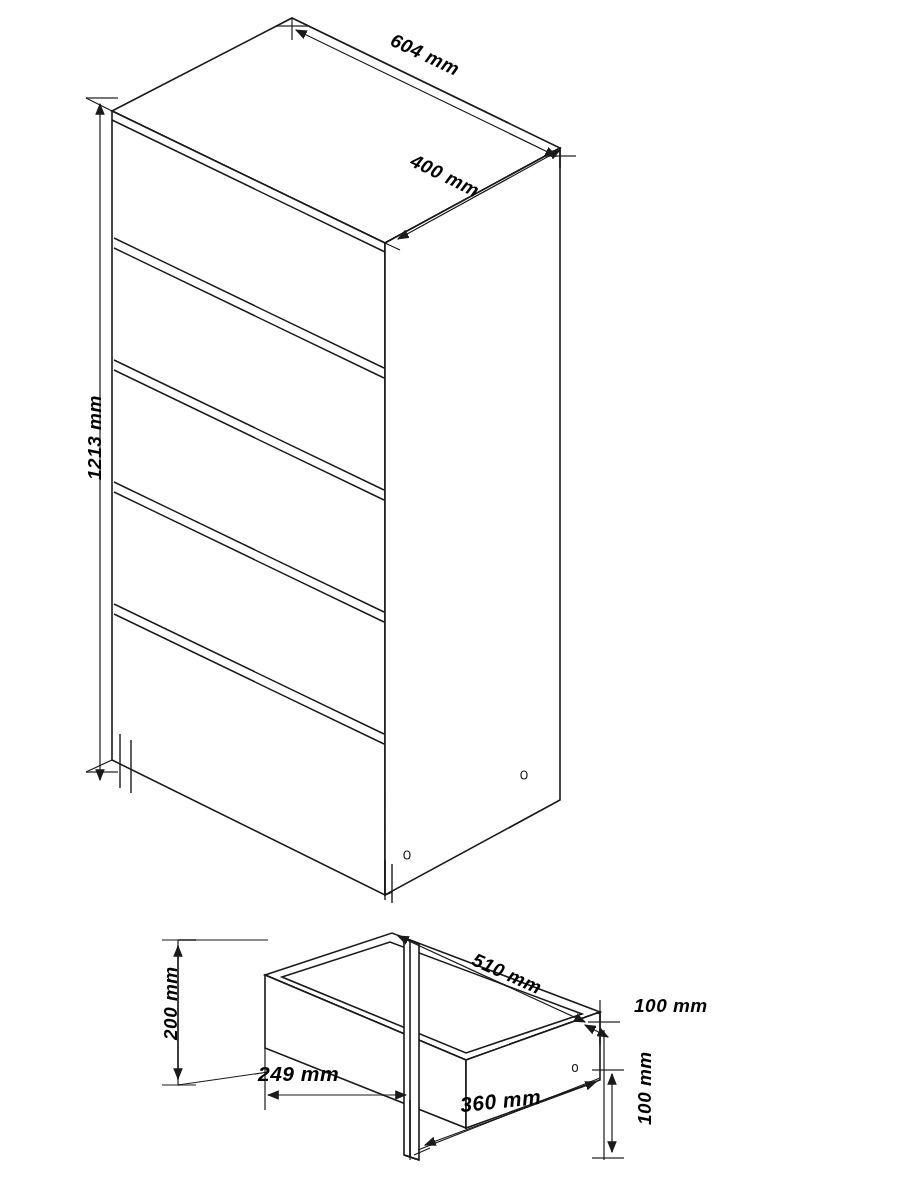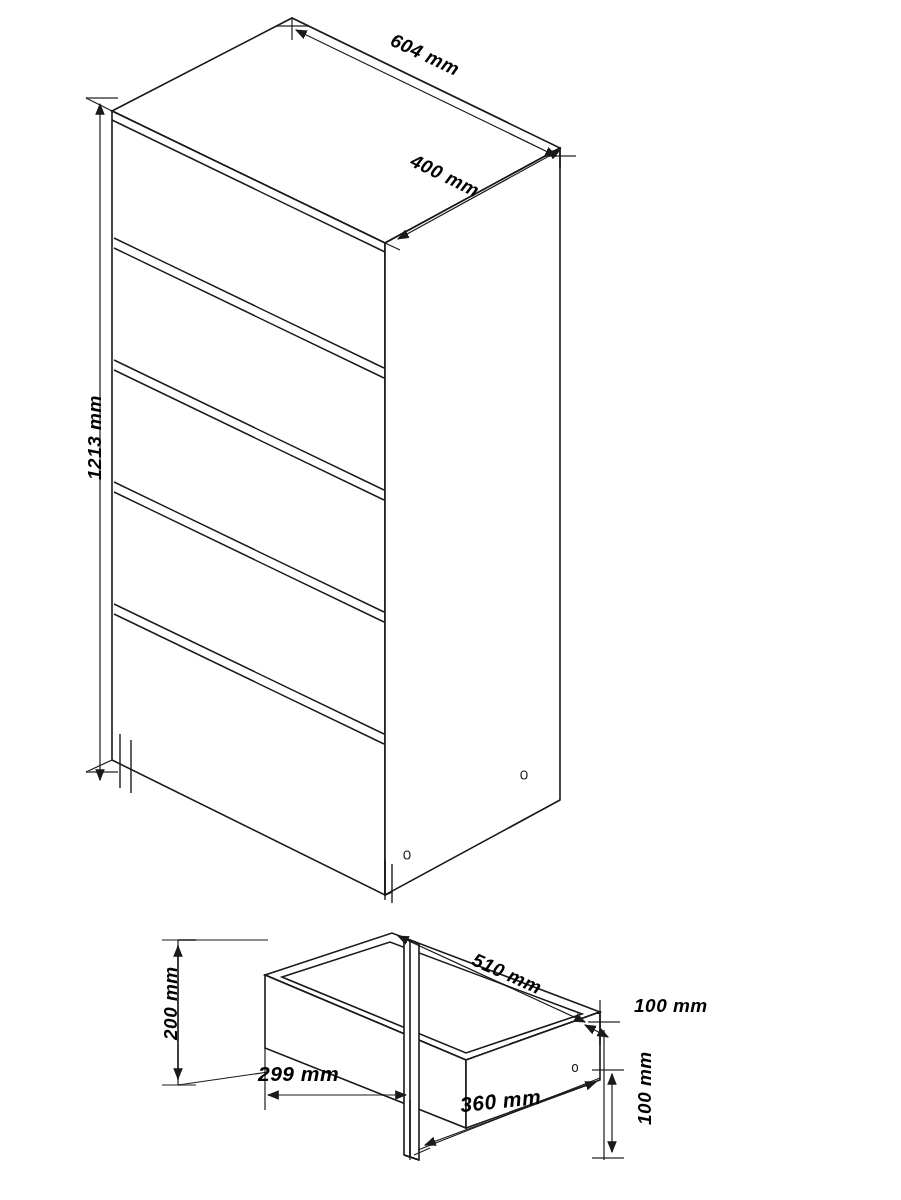--- a/index.html
+++ b/index.html
@@ -168,19 +168,19 @@
   <div class="dim-label" style="left:408px; top:165px; font-size:19px; transform: rotate(26deg);">400 mm</div>
 
   <div class="dim-label rot90" style="left:84px; top:480px; font-size:19px;">1213 mm</div>
 
   <div class="dim-label rot90" style="left:160px; top:1040px; font-size:19px;">200 mm</div>
 
   <div class="dim-label" style="left:470px; top:963px; font-size:19px; transform: rotate(24deg);">510 mm</div>
 
   <div class="dim-label" style="left:634px; top:995px; font-size:19px;">100 mm</div>
 
-  <div class="dim-label" style="left:258px; top:1062px; font-size:21px;">299 mm</div>
+  <div class="dim-label" style="left:258px; top:1062px; font-size:21px;">249 mm</div>
 
   <div class="dim-label" style="left:460px; top:1089px; font-size:21px; transform: rotate(-6deg);">360 mm</div>
 
   <div class="dim-label rot90" style="left:634px; top:1125px; font-size:19px;">100 mm</div>
 
 </div>
 
 </body></html>

